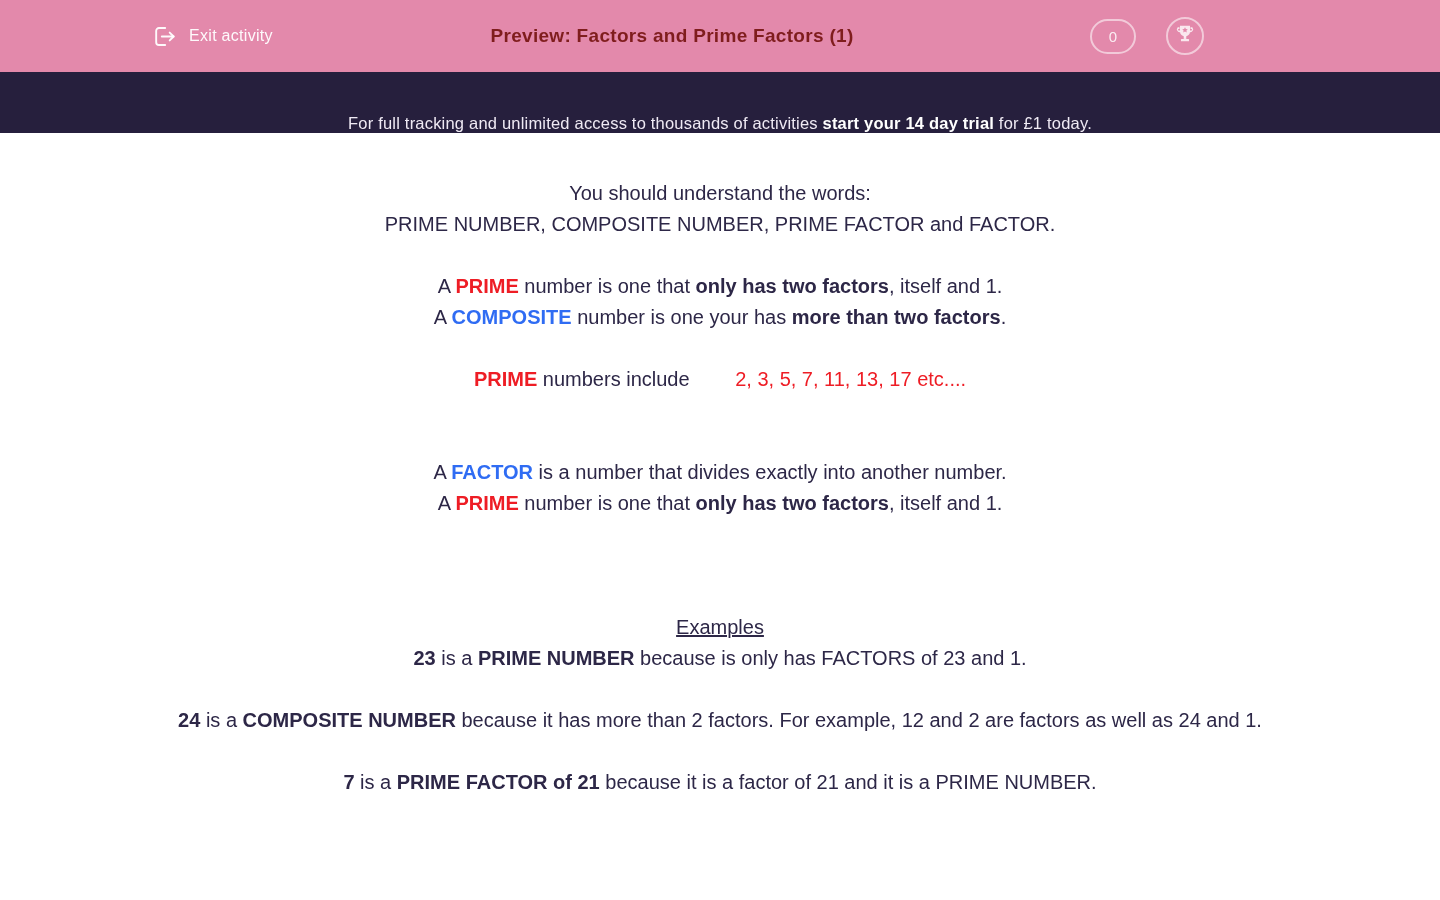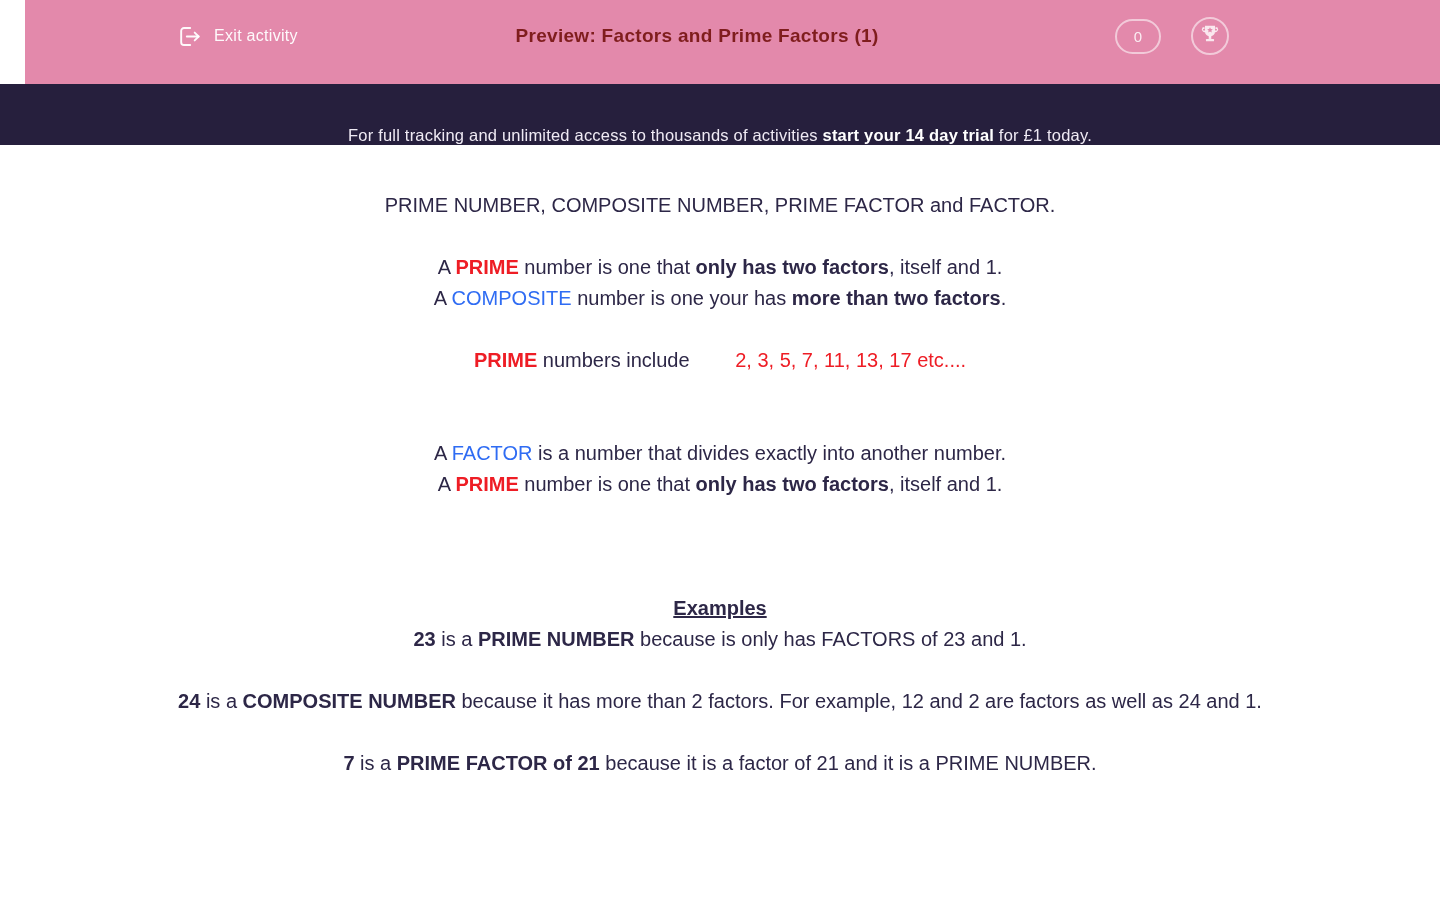--- a/index.html
+++ b/index.html
@@ -7,23 +7,22 @@
   html, body { width: 1440px; height: 900px; }
   body {
     font-family: "Liberation Sans", sans-serif;
     background: #ffffff;
     overflow: hidden;
   }
 
   
   .header {
     position: relative;
-    height: 84px;
+    height: 72px;
     background: var(--pink, #e389ab);
-    margin-left: 25px;
   }
   .exit-btn {
     position: absolute;
     left: 150px;
     top: 0;
     height: 72px;
     display: flex;
     align-items: center;
     gap: 12px;
     color: rgba(255,255,255,0.95);
@@ -99,22 +98,22 @@
     color: var(--ink, #2d2747);
     font-size: 20px;
     line-height: 31px;
   }
   .line { min-height: 31px; }
   .seg-plain   { }
   .seg-bold    { font-weight: 700; }
   .seg-red     { color: var(--red, #ee1d25); margin-left: 40px; }
   .seg-blue    { color: var(--blue, #2f6cf3); }
   .seg-red-bold  { color: var(--red, #ee1d25); font-weight: 700; }
-  .seg-blue-bold { color: var(--blue, #2f6cf3); font-weight: 400; }
-  .seg-heading { font-weight: 700; text-decoration: underline; }
+  .seg-blue-bold { color: var(--blue, #2f6cf3); font-weight: 700; }
+  .seg-heading { font-weight: 400; text-decoration: underline; }
 </style>
 </head>
 <body>
 
 <div class="header">
 
   <div class="exit-btn">
     <span>
       <svg width="27" height="27" viewBox="0 0 24 24" fill="none" stroke="rgba(255,255,255,0.95)" stroke-width="1.7" stroke-linecap="round" stroke-linejoin="round">
         <path d="M13.5 4.5 H8 a2.5 2.5 0 0 0 -2.5 2.5 v10 a2.5 2.5 0 0 0 2.5 2.5 h5.5"></path>
@@ -146,20 +145,21 @@
       </span>
     </div>
   </div>
 </div>
 
 <div class="banner">
   <span><span>For full tracking and unlimited access to thousands of activities </span><b>start your 14 day trial</b><span> for £1 today.</span></span>
 </div>
 
 <div class="content" id="content">
+    <div class="line"><span class="seg-plain">You should understand the words:</span></div>
     <div class="line"><span class="seg-plain">PRIME NUMBER, COMPOSITE NUMBER, PRIME FACTOR and FACTOR.</span></div>
     <div class="line"></div>
     <div class="line"><span class="seg-plain">A </span><span class="seg-red-bold">PRIME</span><span class="seg-plain"> number is one that </span><span class="seg-bold">only has two factors</span><span class="seg-plain">, itself and 1.</span></div>
     <div class="line"><span class="seg-plain">A </span><span class="seg-blue-bold">COMPOSITE</span><span class="seg-plain"> number is one your has </span><span class="seg-bold">more than two factors</span><span class="seg-plain">.</span></div>
     <div class="line"></div>
     <div class="line"><span class="seg-red-bold">PRIME</span><span class="seg-plain"> numbers include </span><span class="seg-red">2, 3, 5, 7, 11, 13, 17 etc....</span></div>
     <div class="line"></div>
     <div class="line"></div>
     <div class="line"><span class="seg-plain">A </span><span class="seg-blue-bold">FACTOR</span><span class="seg-plain"> is a number that divides exactly into another number.</span></div>
     <div class="line"><span class="seg-plain">A </span><span class="seg-red-bold">PRIME</span><span class="seg-plain"> number is one that </span><span class="seg-bold">only has two factors</span><span class="seg-plain">, itself and 1.</span></div>

